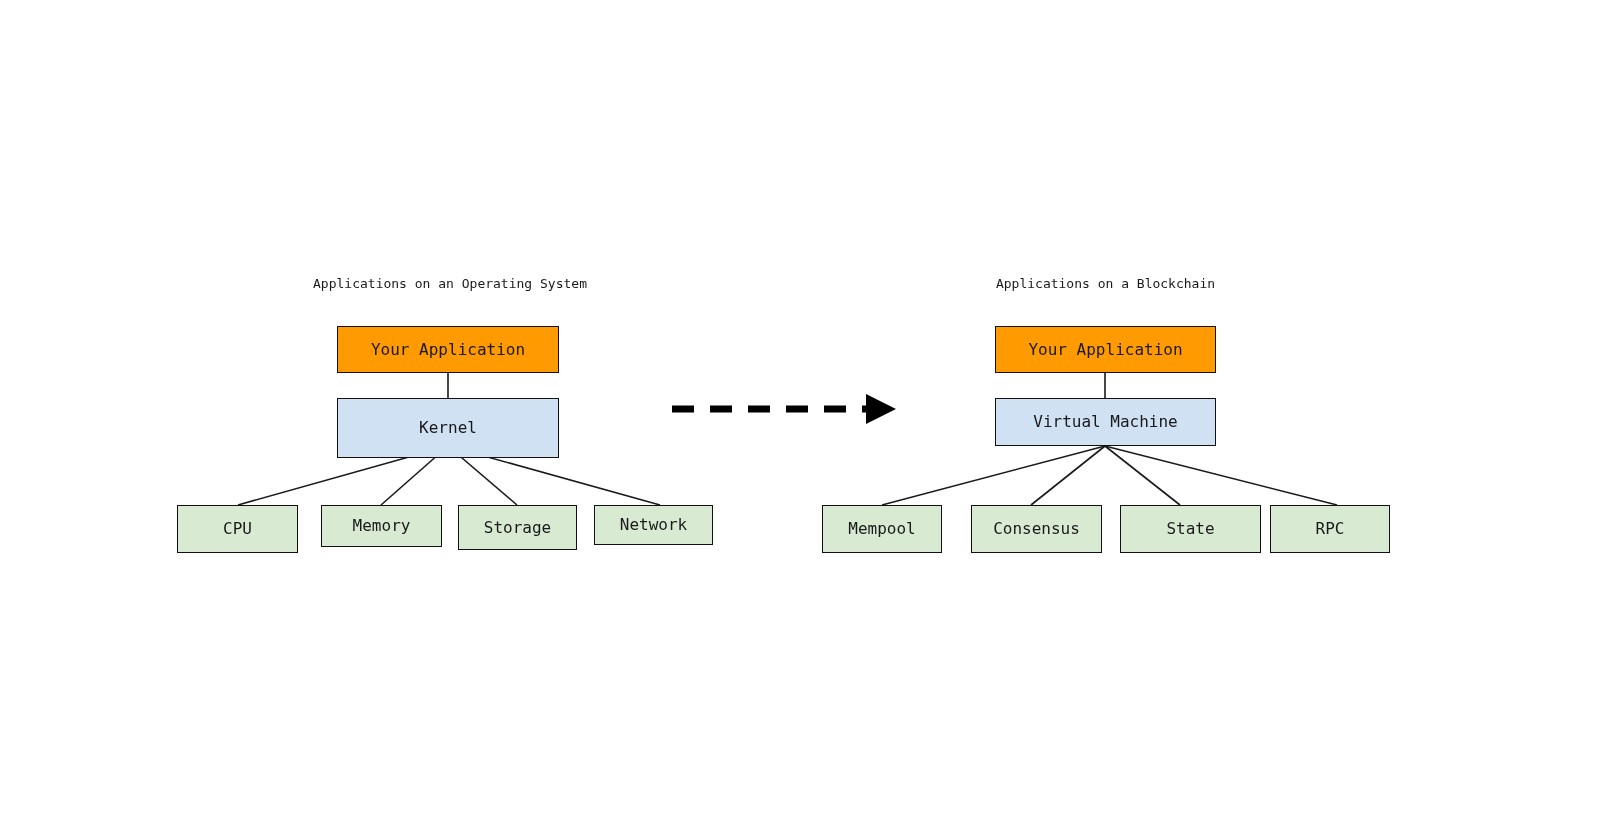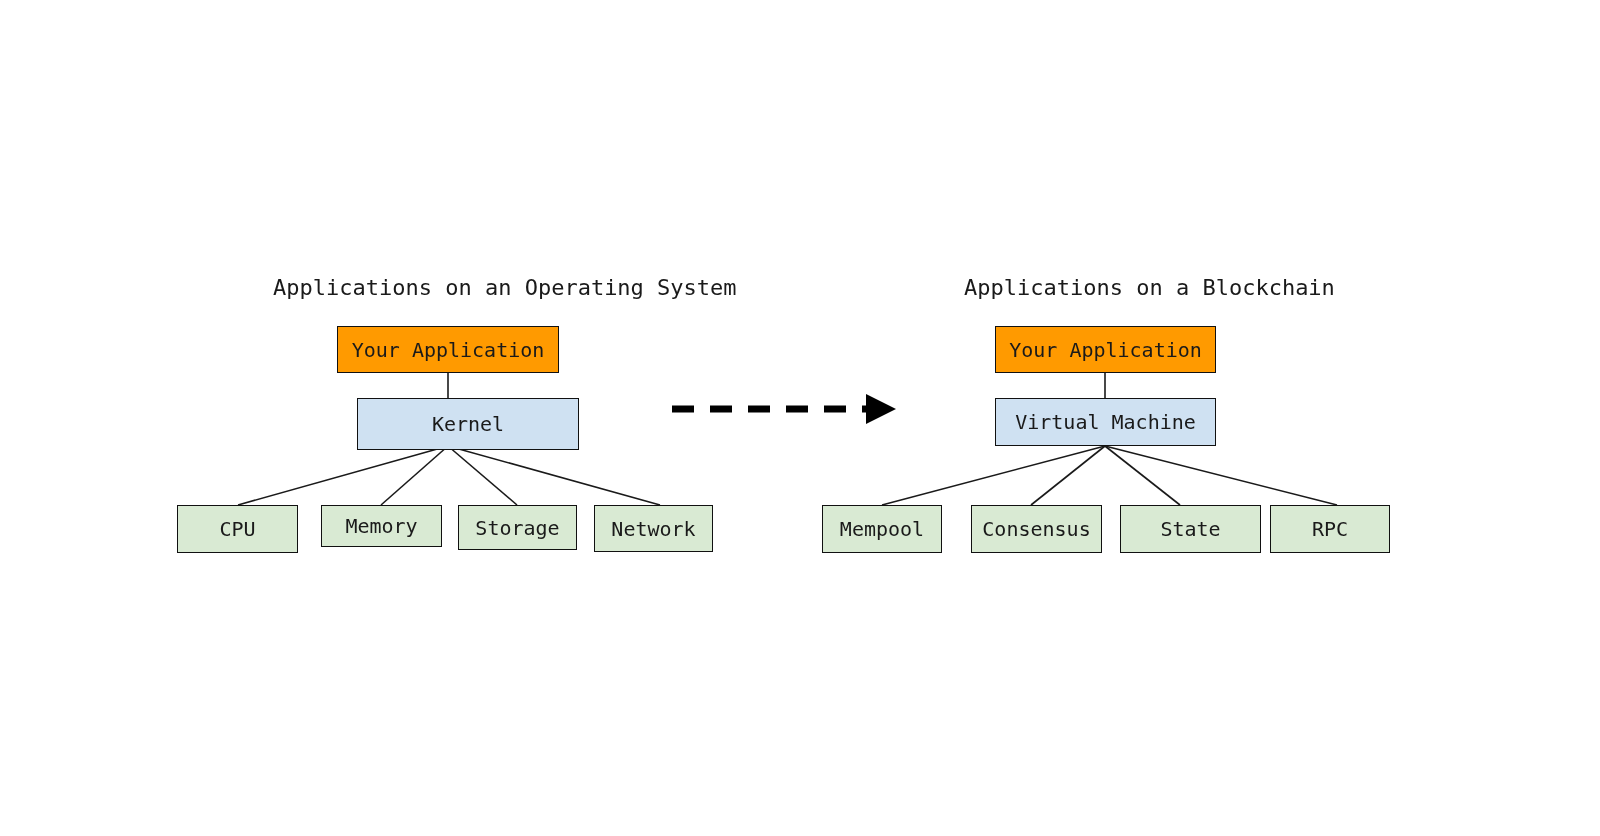--- a/index.html
+++ b/index.html
@@ -41,36 +41,36 @@
     stroke-width: 7;
     stroke-dasharray: 22 16;
     fill: none;
   }
   .transform-arrow-head {
     fill: #000000;
   }
   
   .panel-title {
     position: absolute;
-    font-size: 22px;
+    font-size: 13px;
     letter-spacing: 0px;
     color: #1a1a1a;
     white-space: nowrap;
     text-align: center;
     line-height: 1;
   }
   
   .node {
     position: absolute;
     box-sizing: border-box;
     border: 1.6px solid #111111;
     display: flex;
     align-items: center;
     justify-content: center;
-    font-size: 20px;
+    font-size: 16px;
     color: #1a1a1a;
     white-space: nowrap;
     line-height: 1;
   }
   .node.app   { background: #FF9A00; }
   .node.vm    { background: #CFE1F2; }
   .node.leaf  { background: #D9EAD3; }
 </style>
 </head>
 <body>
@@ -94,29 +94,29 @@
     <line class="edge-line" x1="1105" y1="446" x2="1337" y2="505"></line>
 
     <line class="transform-arrow-line" x1="672" y1="409" x2="870" y2="409"></line>
     <polygon class="transform-arrow-head" points="866,394 896,409 866,424"></polygon>
   </svg>
 
   <div class="panel-title" style="left:273px; top:277px; width:354px;">Applications on an Operating System</div>
 
   <div class="node app" style="left:337px; top:326px; width:222px; height:47px;">Your Application</div>
 
-  <div class="node vm" style="left:357px; top:398px; width:222px; height:52px;">Kernel</div>
+  <div class="node vm" style="left:337px; top:398px; width:222px; height:60px;">Kernel</div>
 
   <div class="node leaf" style="left:177px; top:505px; width:121px; height:48px;">CPU</div>
 
   <div class="node leaf" style="left:321px; top:505px; width:121px; height:42px;">Memory</div>
 
   <div class="node leaf" style="left:458px; top:505px; width:119px; height:45px;">Storage</div>
 
-  <div class="node leaf" style="left:594px; top:505px; width:119px; height:47px;">Network</div>
+  <div class="node leaf" style="left:594px; top:505px; width:119px; height:40px;">Network</div>
 
   <div class="panel-title" style="left:964px; top:277px; width:283px;text-align:center;">Applications on a Blockchain</div>
 
   <div class="node app" style="left:995px; top:326px; width:221px; height:47px;">Your Application</div>
 
   <div class="node vm" style="left:995px; top:398px; width:221px; height:48px;">Virtual Machine</div>
 
   <div class="node leaf" style="left:822px; top:505px; width:120px; height:48px;">Mempool</div>
 
   <div class="node leaf" style="left:971px; top:505px; width:131px; height:48px;">Consensus</div>

